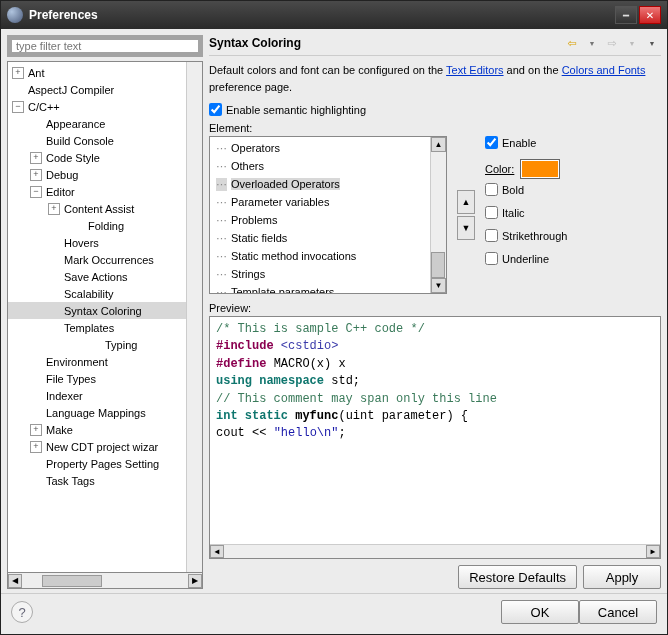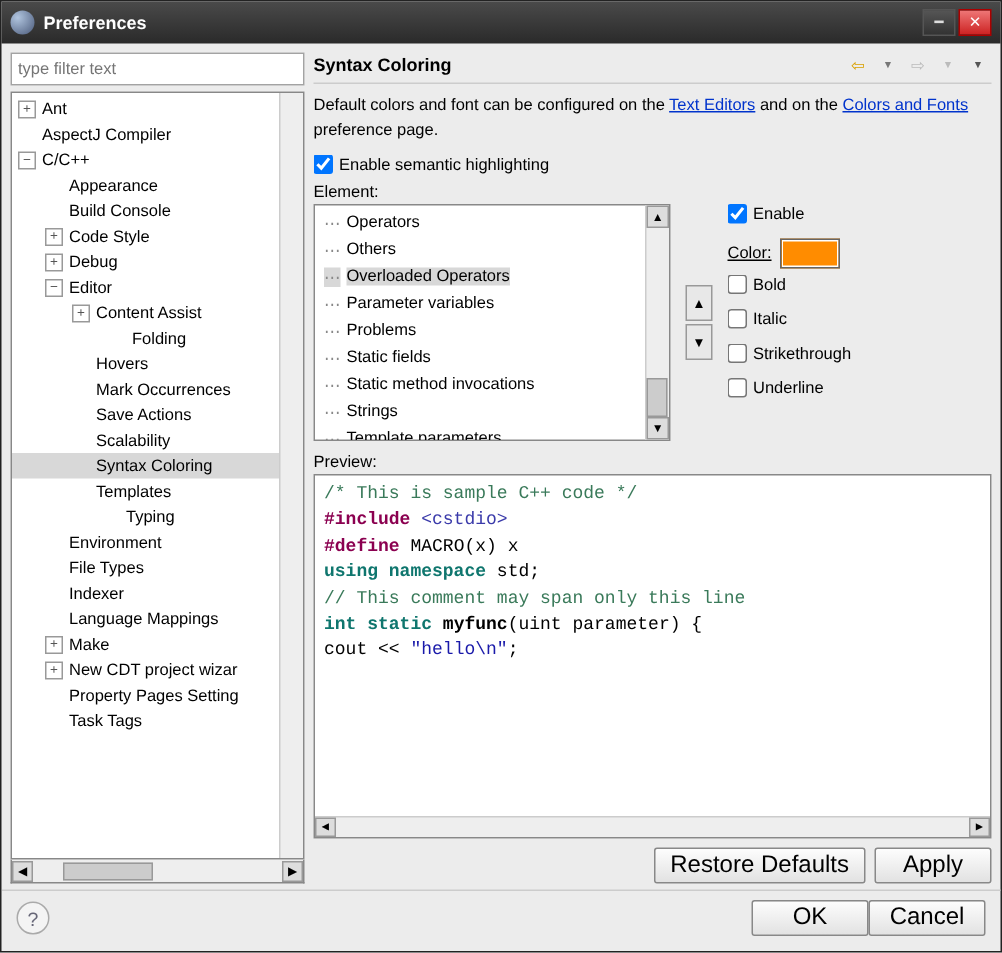--- a/index.html
+++ b/index.html
@@ -5,21 +5,21 @@
 * { box-sizing: border-box; margin: 0; padding: 0; }
 body { font-family: "Segoe UI", Tahoma, sans-serif; font-size: 11px; background: #4a4a4a; width: 668px; height: 635px; overflow: hidden; }
 .window { width: 668px; height: 635px; background: #ececec; border: 1px solid #222; display: flex; flex-direction: column; }
 .titlebar { height: 28px; background: linear-gradient(#4a4a4a, #2a2a2a); display: flex; align-items: center; padding: 0 6px; color: #fff; }
 .titlebar .eclipse-icon { width: 16px; height: 16px; margin-right: 6px; background: radial-gradient(circle at 30% 30%, #b0c4de, #4a5a7a); border-radius: 50%; }
 .titlebar .title { flex: 1; font-weight: bold; font-size: 12px; }
 .titlebar .winbtn { width: 22px; height: 18px; margin-left: 2px; border: 1px solid #555; background: linear-gradient(#555,#333); display: flex; align-items: center; justify-content: center; color: #ddd; font-size: 10px; cursor: pointer; }
 .titlebar .close { background: linear-gradient(#e77, #c22); color: #fff; border-color: #a00; }
 .body { flex: 1; display: flex; padding: 6px 6px 0 6px; gap: 6px; min-height: 0; }
 .left { width: 196px; display: flex; flex-direction: column; min-height: 0; }
-.filter { height: 22px; border: 1px solid #a3a3a3; padding: 2px 4px; font-size: 11px; color: #888; background: #fff; margin-bottom: 4px; }
+.filter { height: 22px; border: 5px solid #a3a3a3; padding: 2px 4px; font-size: 11px; color: #888; background: #fff; margin-bottom: 4px; }
 .tree-wrap { flex: 1; border: 1px solid #888; background: #fff; overflow: hidden; position: relative; display: flex; }
 .tree { flex: 1; overflow: auto; padding: 2px 0; }
 .tree-scroll { width: 16px; background: #eee; border-left: 1px solid #ccc; }
 .tree ul { list-style: none; }
 .tree li { white-space: nowrap; }
 .tree-row { display: flex; align-items: center; height: 17px; padding-left: 2px; cursor: pointer; }
 .tree-row.selected { background: #d8d8d8; }
 .twisty { width: 12px; height: 12px; border: 1px solid #999; background: #fff; display: inline-flex; align-items: center; justify-content: center; font-size: 9px; margin-right: 2px; color: #555; line-height: 1; }
 .twisty.blank { border: none; background: transparent; }
 .tree-row .lbl { padding: 0 2px; }
@@ -57,21 +57,21 @@
 .preview .c-pp { color: #8b0050; font-weight: bold; }
 .preview .c-inc { color: #3a3aaa; }
 .preview .c-kw { color: #0f766e; font-weight: bold; }
 .preview .c-func { font-weight: bold; }
 .preview .c-str { color: #1a1aaa; }
 .preview .c-lcomment { color: #3a7a5a; }
 .preview-hscroll { height: 14px; background: #eee; border-top: 1px solid #ccc; position: absolute; bottom: 0; left: 0; right: 0; display:flex; justify-content: space-between; }
 .preview-hscroll .ar { width:14px; border:1px solid #999; background:#ddd; font-size:8px; display:flex;align-items:center;justify-content:center;}
 .btnrow { display: flex; justify-content: flex-end; gap: 6px; padding: 6px 0 0 0; }
 .btnrow2 { border-top: 1px solid #ccc; margin-top: 4px; }
-button.dlg { min-width: 78px; height: 24px; background: linear-gradient(#fdfdfd,#e2e2e2); border: 1px solid #888; border-radius: 2px; font-size: 16px; cursor: pointer; padding: 0 10px; }
+button.dlg { min-width: 78px; height: 24px; background: linear-gradient(#fdfdfd,#e2e2e2); border: 1px solid #888; border-radius: 2px; font-size: 13px; cursor: pointer; padding: 0 10px; }
 .footer { display: flex; align-items: center; padding: 6px 10px 10px 10px; }
 .help { width: 22px; height: 22px; border: 1px solid #aaa; border-radius: 50%; display: flex; align-items: center; justify-content: center; color: #667; font-size: 13px; cursor: pointer; background:#f4f4f4;}
 .footer .sp { flex: 1; }
 </style>
 </head>
 <body>
 
 <div class="window">
   <div class="titlebar">
     <div class="eclipse-icon"></div>
@@ -176,21 +176,21 @@
                   <span class="lbl" style="background: rgb(216, 216, 216);">Syntax Coloring</span>
                 </div>
               </li>
               <li>
                 <div class="tree-row" style="padding-left: 40px;">
                   <span class="twisty blank"></span>
                   <span class="lbl">Templates</span>
                 </div>
               </li>
               <li>
-                <div class="tree-row" style="padding-left: 60px;">
+                <div class="tree-row" style="padding-left: 45px; gap: 36px;">
                   <span class="twisty blank"></span>
                   <span class="lbl">Typing</span>
                 </div>
               </li>
               <li>
                 <div class="tree-row" style="padding-left: 22px;">
                   <span class="twisty blank"></span>
                   <span class="lbl">Environment</span>
                 </div>
               </li>

